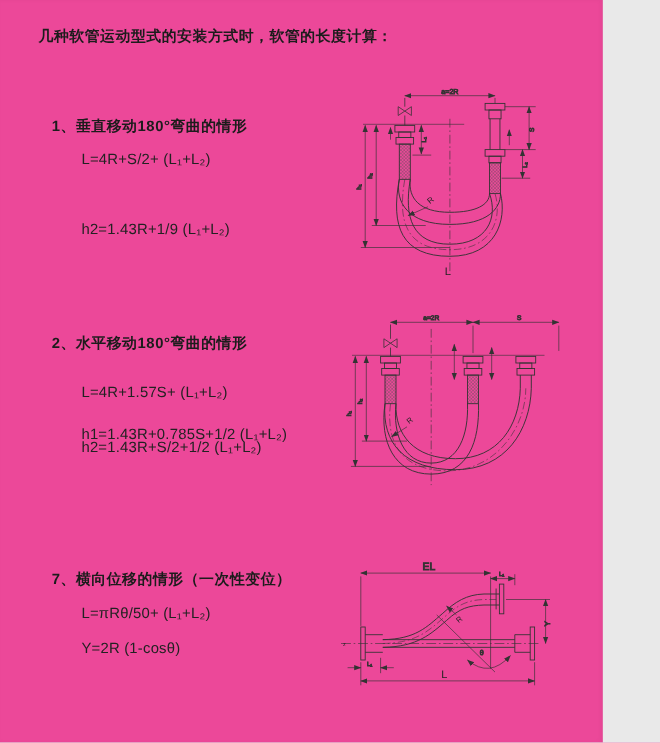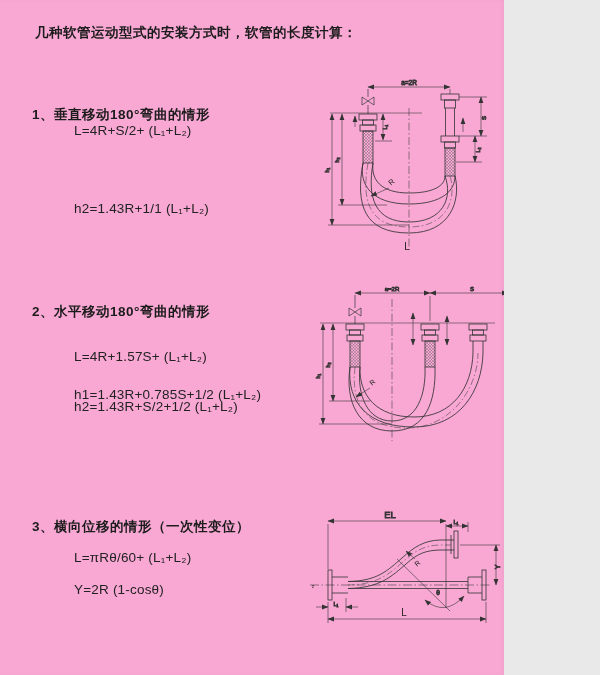--- a/index.html
+++ b/index.html
@@ -1,49 +1,49 @@
 <!DOCTYPE html>
 <html><head>
 <meta charset="utf-8">
 <style>
   html,body{margin:0;padding:0;background:#e9e9e9;}
   .page{
-    position:relative;width:504px;height:675px;background:#f9a8d4;
+    position:relative;width:548px;height:675px;background:#ec4899;
     font-family:"Liberation Sans",sans-serif;color:#1c1c1c;overflow:hidden;
     box-shadow:inset -2px 0 4px rgba(0,0,0,.04);
     text-decoration:underline;
   }
   .title{position:absolute;left:35px;top:24px;font-size:13.5px;font-weight:700;letter-spacing:.5px;}
   .heading{position:absolute;font-size:13.5px;font-weight:700;letter-spacing:.5px;}
   .formula{position:absolute;font-size:13.5px;font-weight:400;color:#222;letter-spacing:.2px;}
-  .h1{top:106px}.f10{top:123px}.f11{top:169px}.f12{top:201px}
+  .h1{top:106px}.f10{top:137px}.f11{top:169px}.f12{top:201px}
   .h2{top:303px}.f20{top:349px}.f21{top:387px}.f22{top:399px}
   .h3{top:518px}.f30{top:550px}.f31{top:582px}.f32{top:614px}
-  .heading{left:32px}.formula{left:74px}
+  .heading{left:47px}.formula{left:74px}
   svg{position:absolute;overflow:visible;}
   svg text{font-family:"Liberation Sans",sans-serif;fill:#222;}
 </style>
 </head>
 <body>
 
 <div class="page">
 
   <div class="title">几种软管运动型式的安装方式时，软管的长度计算：</div>
 
   <div class="heading h1">1、垂直移动180°弯曲的情形</div>
   <div class="formula f10">L=4R+S/2+ (L₁+L₂)</div>
-  <div class="formula f12">h2=1.43R+1/1 (L₁+L₂)</div>
+  <div class="formula f12">h2=1.43R+1/9 (L₁+L₂)</div>
 
   <div class="heading h2">2、水平移动180°弯曲的情形</div>
   <div class="formula f20">L=4R+1.57S+ (L₁+L₂)</div>
   <div class="formula f21">h1=1.43R+0.785S+1/2 (L₁+L₂)</div>
   <div class="formula f22">h2=1.43R+S/2+1/2 (L₁+L₂)</div>
 
-  <div class="heading h3">3、横向位移的情形（一次性变位）</div>
-  <div class="formula f30">L=πRθ/60+ (L₁+L₂)</div>
+  <div class="heading h3">7、横向位移的情形（一次性变位）</div>
+  <div class="formula f30">L=πRθ/50+ (L₁+L₂)</div>
   <div class="formula f31">Y=2R (1-cosθ)</div>
 
   <svg style="left:315px;top:72px" width="280" height="186" viewBox="0 0 280 186">
     <defs>
       <marker id="d1a" markerWidth="8" markerHeight="8" refX="6" refY="3" orient="auto-start-reverse" markerUnits="userSpaceOnUse">
         <path d="M0,0.6 L6.5,3 L0,5.4 Z" fill="#333"></path>
       </marker>
       <pattern id="d1h" width="3" height="3" patternUnits="userSpaceOnUse">
         <path d="M0,3 L3,0 M0,0 L3,3" stroke="#555" stroke-width="0.35"></path>
       </pattern>

